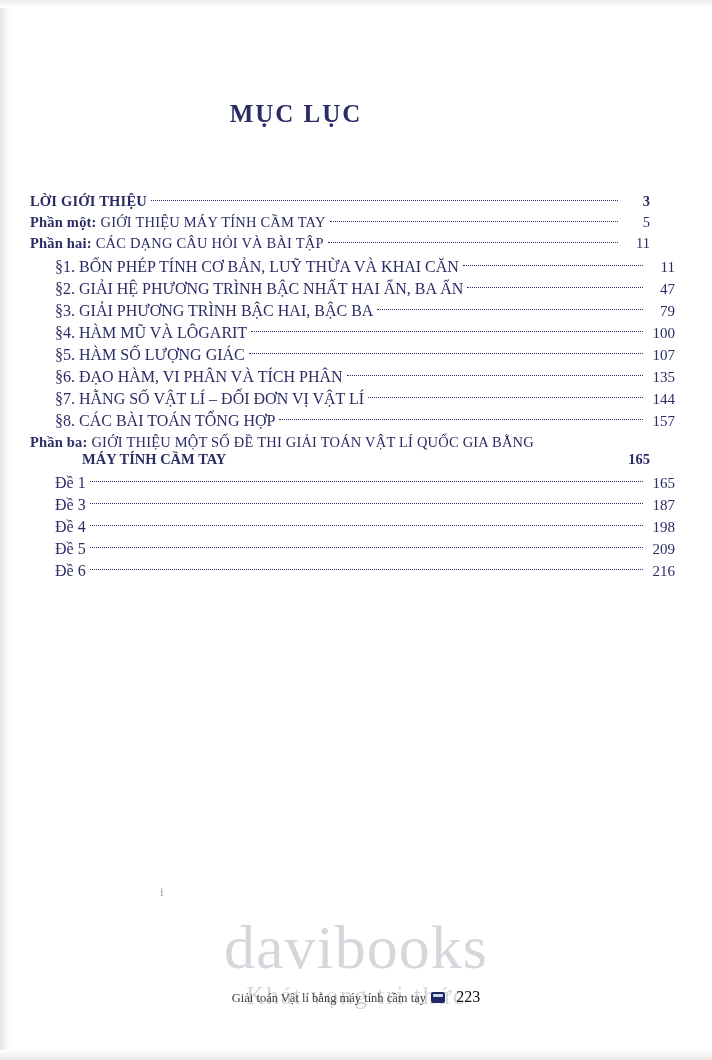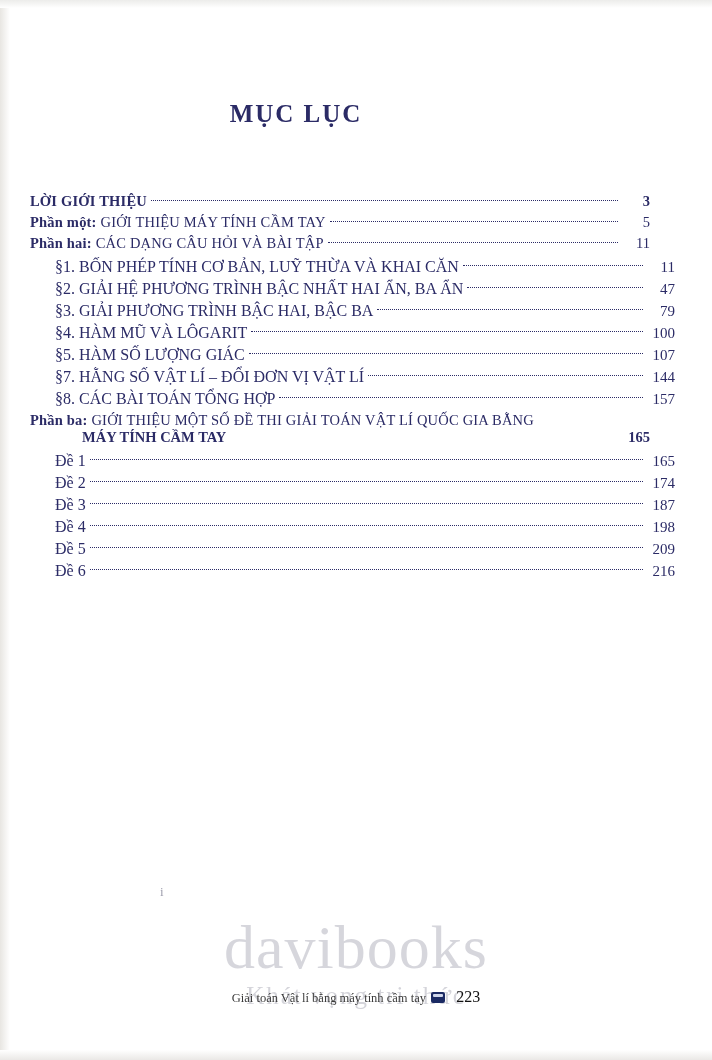--- a/index.html
+++ b/index.html
@@ -269,20 +269,25 @@
       <span class="dots"></span>
       <span class="page-num">100</span>
     </div>
 
     <div class="row lvl-sec">
       <span class="label">§5. HÀM SỐ LƯỢNG GIÁC</span>
       <span class="dots"></span>
       <span class="page-num">107</span>
     </div>
 
+    <div class="row lvl-sec">
+      <span class="label">§6. ĐẠO HÀM, VI PHÂN VÀ TÍCH PHÂN</span>
+      <span class="dots"></span>
+      <span class="page-num">135</span>
+    </div>
 
     <div class="row lvl-sec">
       <span class="label">§7. HẰNG SỐ VẬT LÍ – ĐỔI ĐƠN VỊ VẬT LÍ</span>
       <span class="dots"></span>
       <span class="page-num">144</span>
     </div>
 
     <div class="row lvl-sec">
       <span class="label">§8. CÁC BÀI TOÁN TỔNG HỢP</span>
       <span class="dots"></span>
@@ -297,25 +302,20 @@
         <span class="page-num">165</span>
       </div>
     </div>
 
     <div class="row lvl-de">
       <span class="label">Đề 1</span>
       <span class="dots"></span>
       <span class="page-num">165</span>
     </div>
     <div class="row lvl-de">
-      <span class="label">Đề 2</span>
-      <span class="dots"></span>
-      <span class="page-num">174</span>
-    </div>
-    <div class="row lvl-de">
       <span class="label">Đề 3</span>
       <span class="dots"></span>
       <span class="page-num">187</span>
     </div>
     <div class="row lvl-de">
       <span class="label">Đề 4</span>
       <span class="dots"></span>
       <span class="page-num">198</span>
     </div>
     <div class="row lvl-de">

